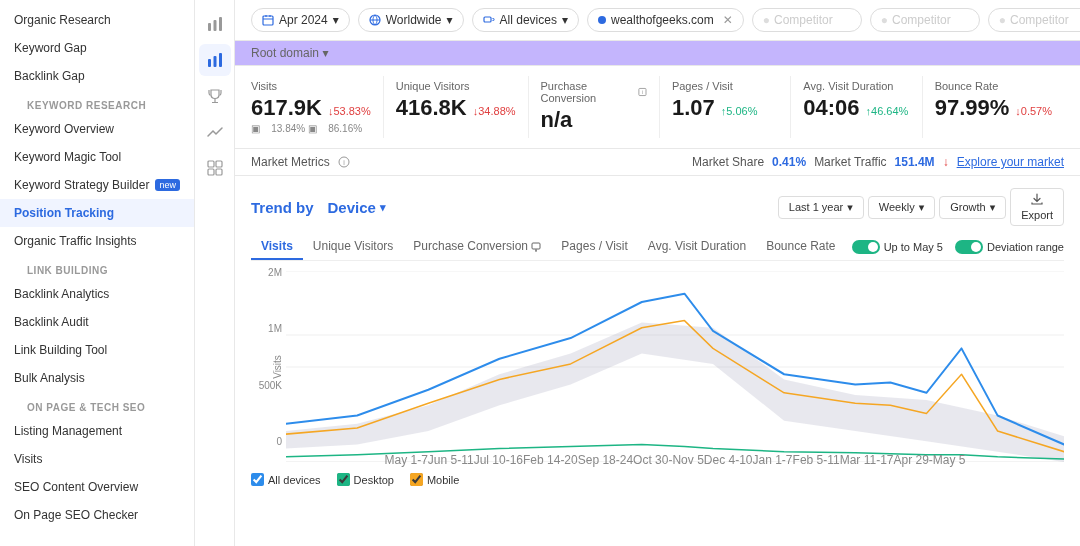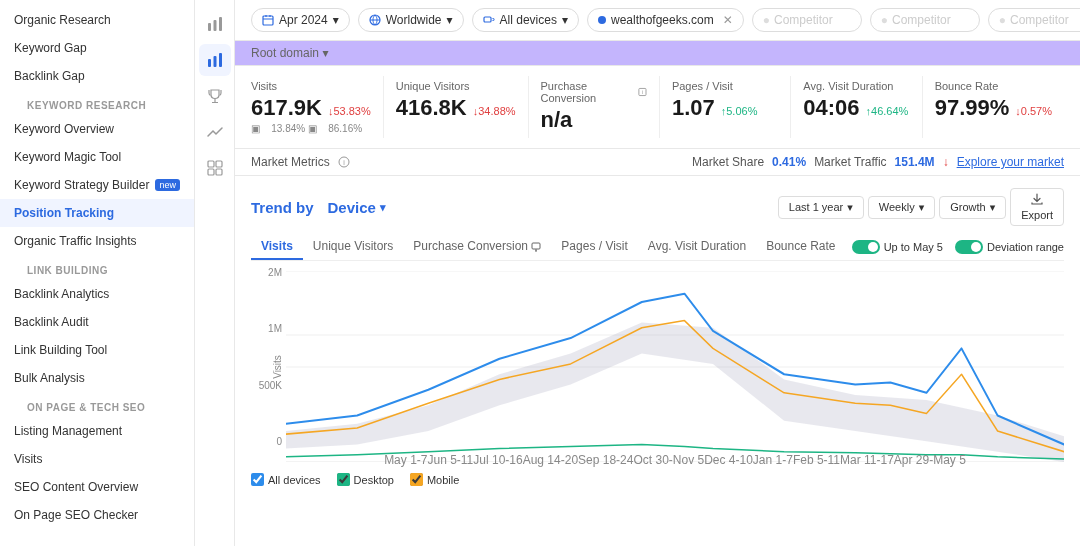--- a/index.html
+++ b/index.html
@@ -376,21 +376,21 @@
 
           <path d="M0,158 L75,152 L150,128 L225,105 L300,90 L375,55 L420,48 L450,75 L525,118 L600,128 L637,130 L675,138 L712,100 L750,155 L820,175" stroke="#f5a623" stroke-width="1.5" fill="none" stroke-linecap="round" stroke-linejoin="round"></path>
 
           <path d="M0,180 L75,178 L150,175 L225,172 L300,170 L375,168 L420,170 L450,172 L525,175 L600,176 L637,177 L675,178 L712,178 L750,180 L820,182" stroke="#1db584" stroke-width="1.5" fill="none" stroke-linecap="round" stroke-linejoin="round"></path>
         </svg>
       </div>
       <div style="position:absolute;left:35px;right:0;bottom:0;display:flex;justify-content:center;font-size:12px;color:#888;">
         <span>May 1-7</span>
         <span>Jun 5-11</span>
         <span>Jul 10-16</span>
-        <span>Aug 14-20</span>
+        <span>Feb 14-20</span>
         <span>Sep 18-24</span>
         <span>Oct 30-Nov 5</span>
         <span>Dec 4-10</span>
         <span>Jan 1-7</span>
         <span>Feb 5-11</span>
         <span>Mar 11-17</span>
         <span>Apr 29-May 5</span>
       </div>
       <div style="position:absolute;left:15px;top:50%;transform:translateY(-50%) rotate(-90deg);font-size:10px;color:#888;white-space:nowrap;">Visits</div>
     </div>

